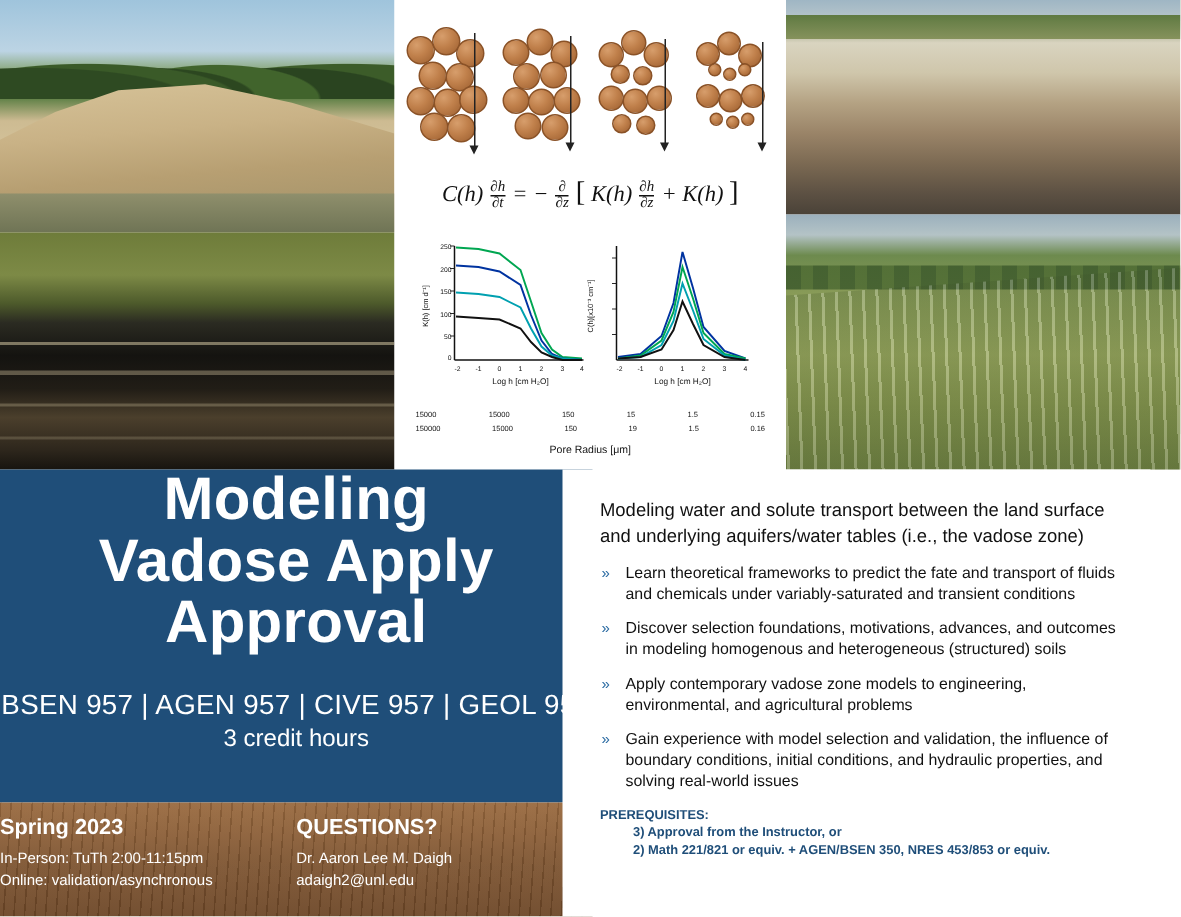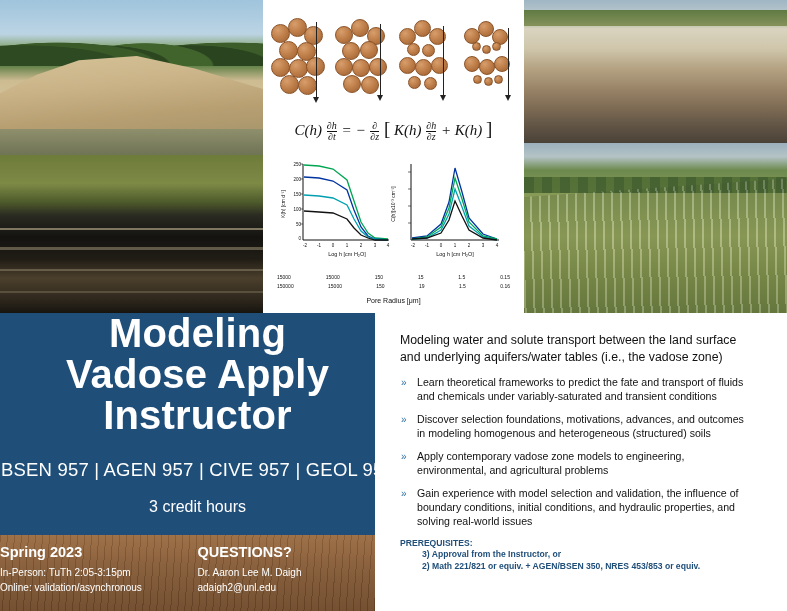--- a/index.html
+++ b/index.html
@@ -210,21 +210,21 @@
     line-height: 1.02;
     font-weight: bold;
     letter-spacing: .2px;
   }
   .course-codes {
     margin-top: 24px;
     font-size: 18.5px;
     letter-spacing: .2px;
   }
   .credit-hours {
-    margin-top: 17px;
+    margin-top: 3px;
     font-size: 16px;
   }
 
   
   .wood-panel {
     position: absolute;
     left: 0; top: 535px;
     width: 395px;
     height: 76px;
     background:
@@ -492,31 +492,31 @@
         <div class="treerow"></div>
         <div class="rows"></div>
       </div>
     </div>
   </div>
 
   <div class="title-panel">
     <h1>
       <span>Modeling</span><br>
       <span>Vadose Apply</span><br>
-      <span>Instructor</span>
+      <span>Approval</span>
     </h1>
     <div class="course-codes">BSEN 957 | AGEN 957 | CIVE 957 | GEOL 957</div>
     <div class="credit-hours">3 credit hours</div>
   </div>
 
   <div class="wood-panel">
     <div class="wood-col">
       <div class="head">Spring 2023</div>
       <div class="line">
-        <span>In-Person:  TuTh 2:05-3:15pm</span><br>
+        <span>In-Person:  TuTh 2:00-11:15pm</span><br>
         <span>Online: validation/asynchronous</span>
       </div>
     </div>
     <div class="wood-col">
       <div class="head">QUESTIONS?</div>
       <div class="line">
         <span>Dr. Aaron Lee M. Daigh</span><br>
         <span>adaigh2@unl.edu</span>
       </div>
     </div>

